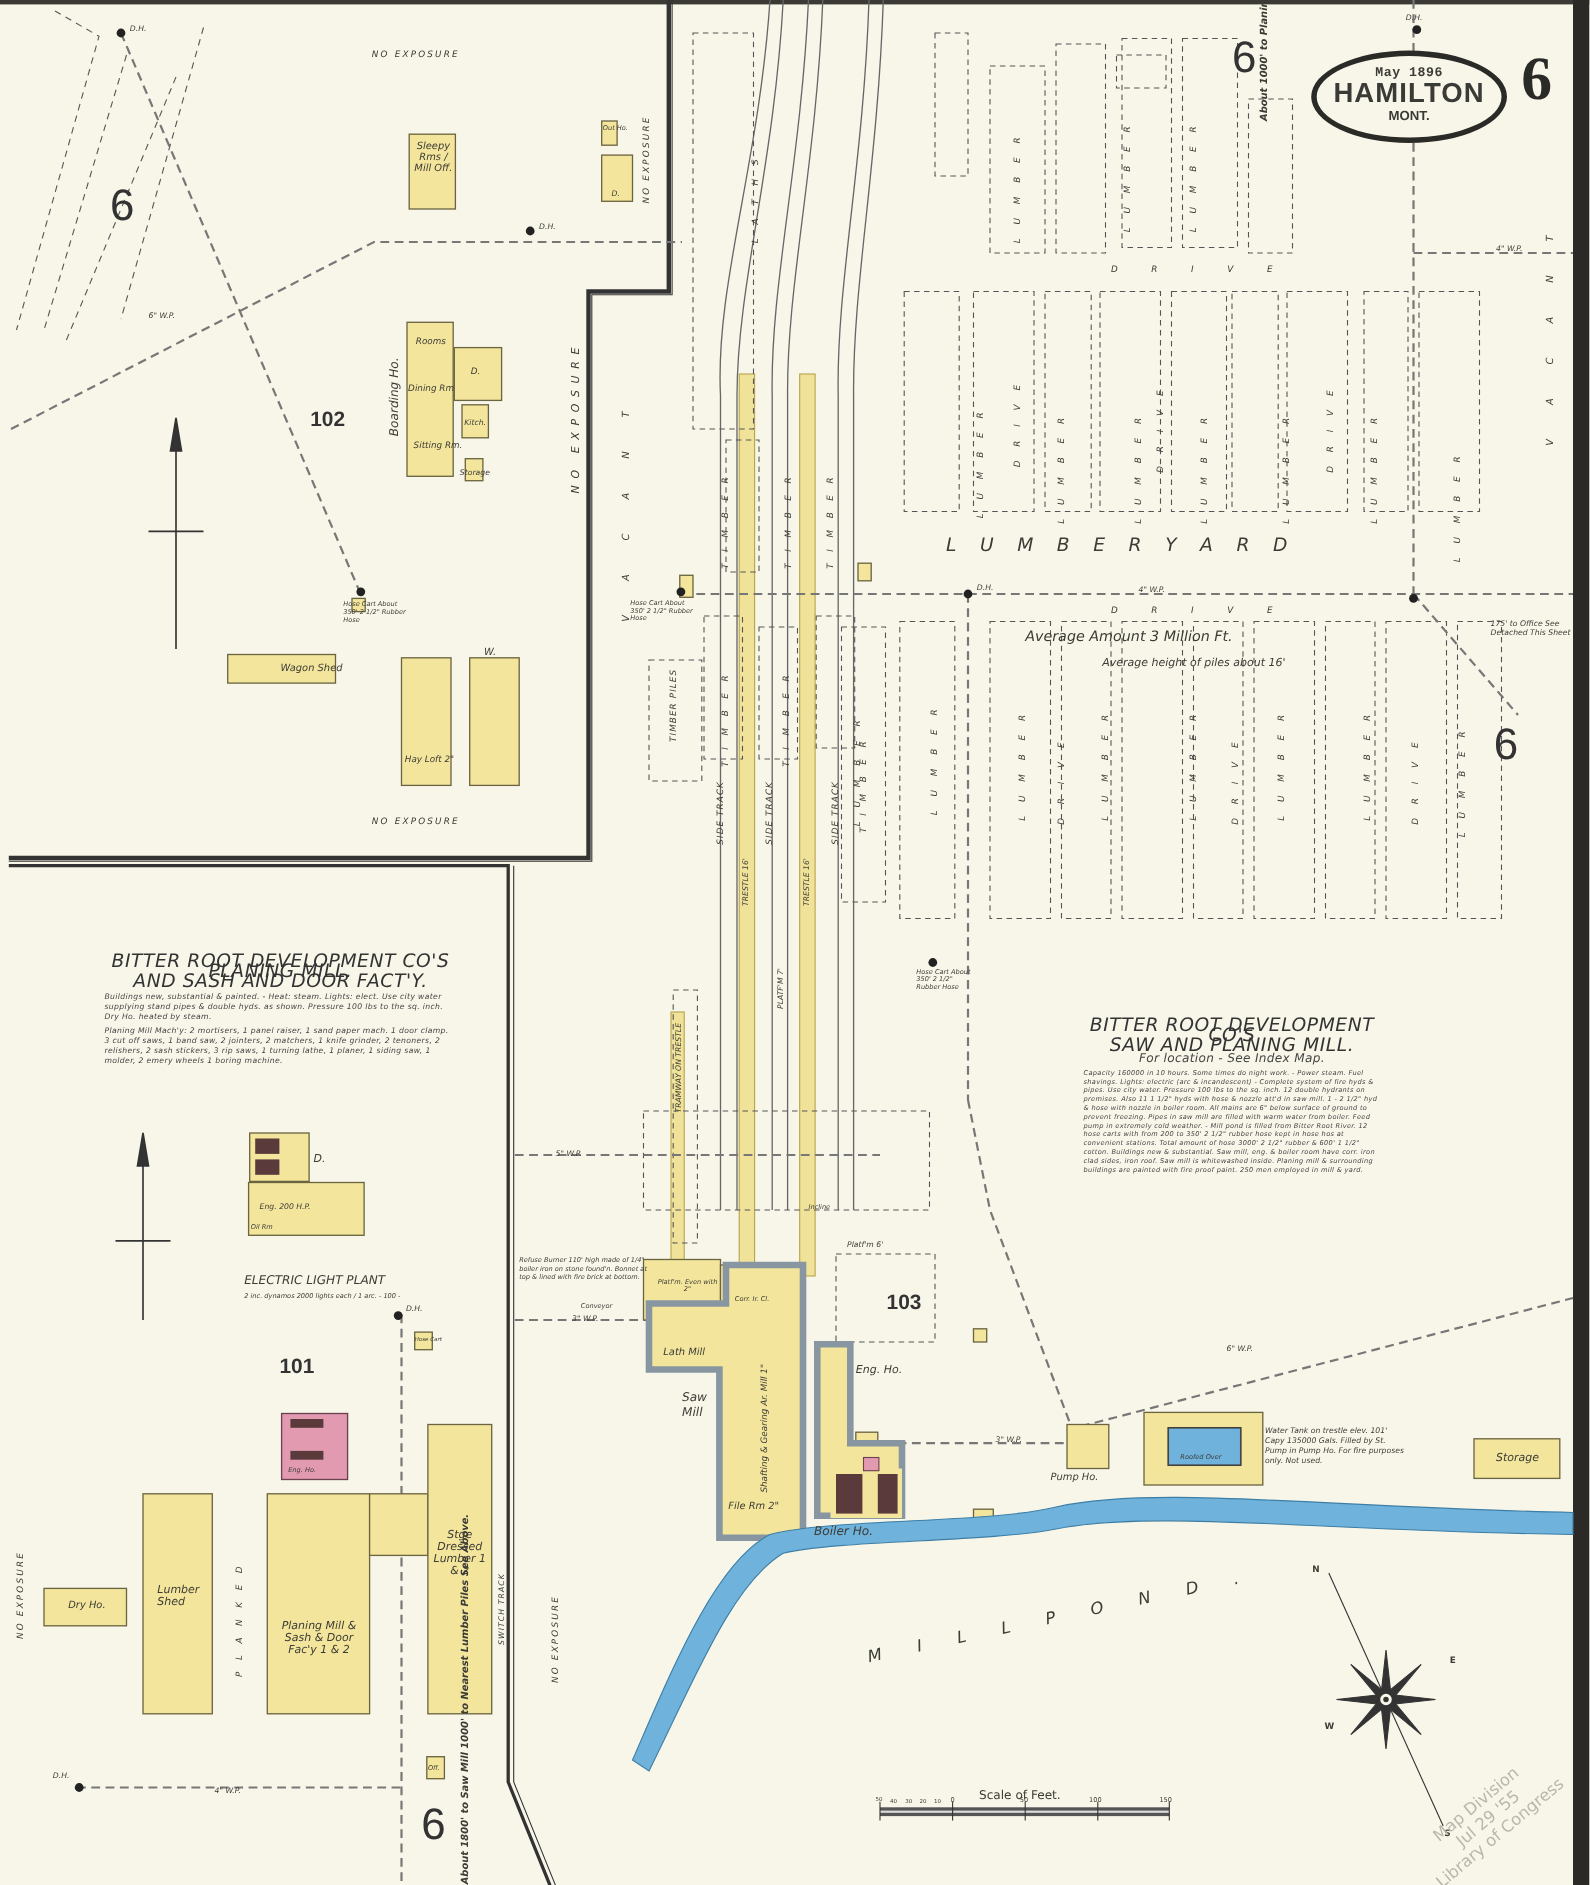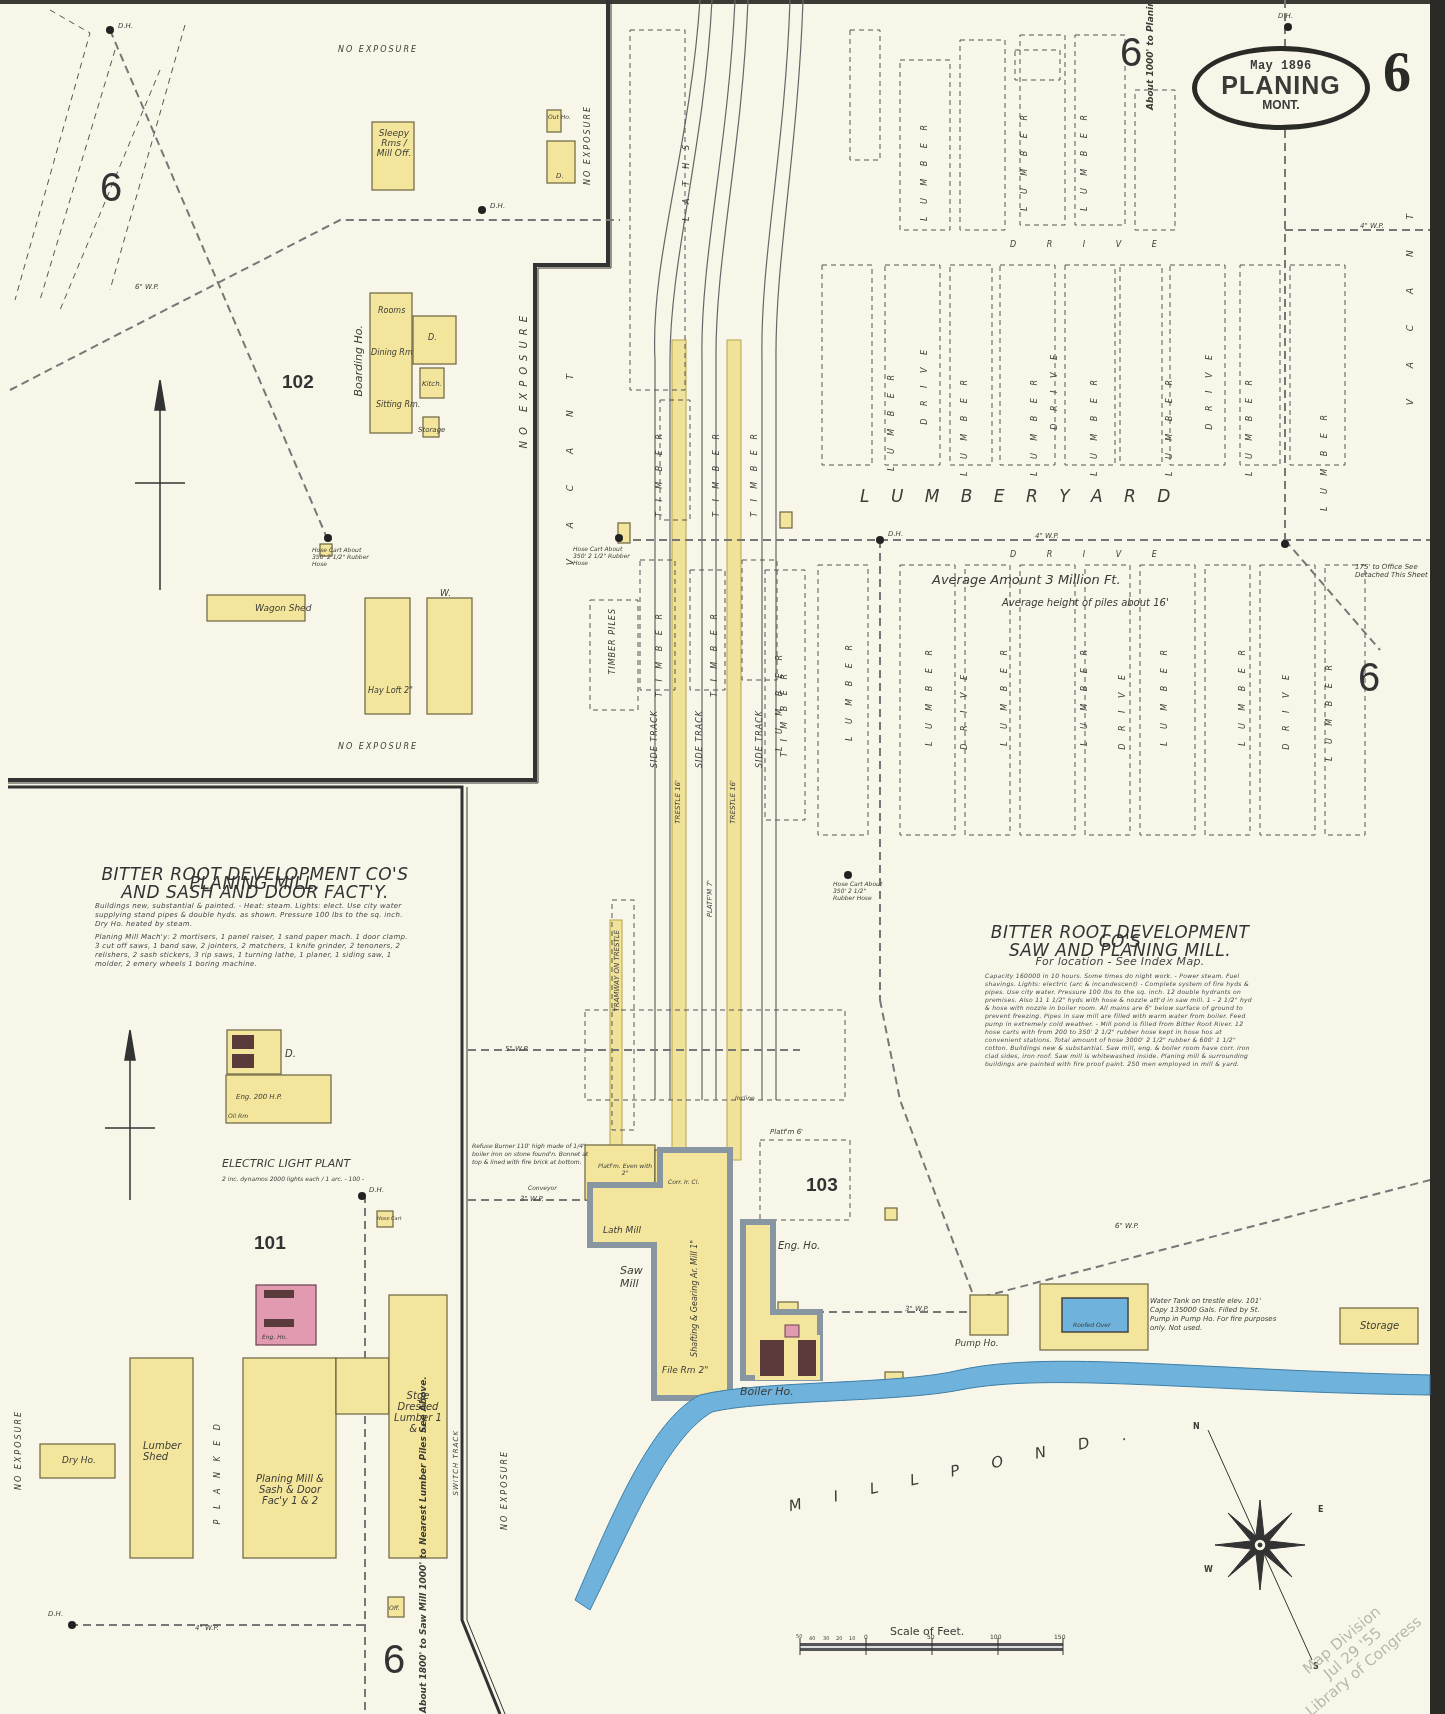--- a/index.html
+++ b/index.html
@@ -217,21 +217,21 @@
     <line x1="800" y1="1638" x2="800" y2="1655" stroke="#333"></line>
     <line x1="866" y1="1638" x2="866" y2="1655" stroke="#333"></line>
     <line x1="932" y1="1638" x2="932" y2="1655" stroke="#333"></line>
     <line x1="998" y1="1638" x2="998" y2="1655" stroke="#333"></line>
     <line x1="1063" y1="1638" x2="1063" y2="1655" stroke="#333"></line>
   </g>
 </svg>
 
 <div class="title-oval">
   <div class="t-date">May 1896</div>
-  <div class="t-city">PLANING</div>
+  <div class="t-city">HAMILTON</div>
   <div class="t-state">MONT.</div>
 </div>
 <div class="sheetnum">6</div>
 
 <div class="ref6" style="left:100px;top:165px;">6</div>
 <div class="ref6" style="left:1120px;top:30px;">6</div>
 <div class="ref6" style="left:1358px;top:655px;">6</div>
 <div class="ref6" style="left:383px;top:1637px;">6</div>
 
 <div class="blocknum" style="left:282px;top:371px;">102</div>

